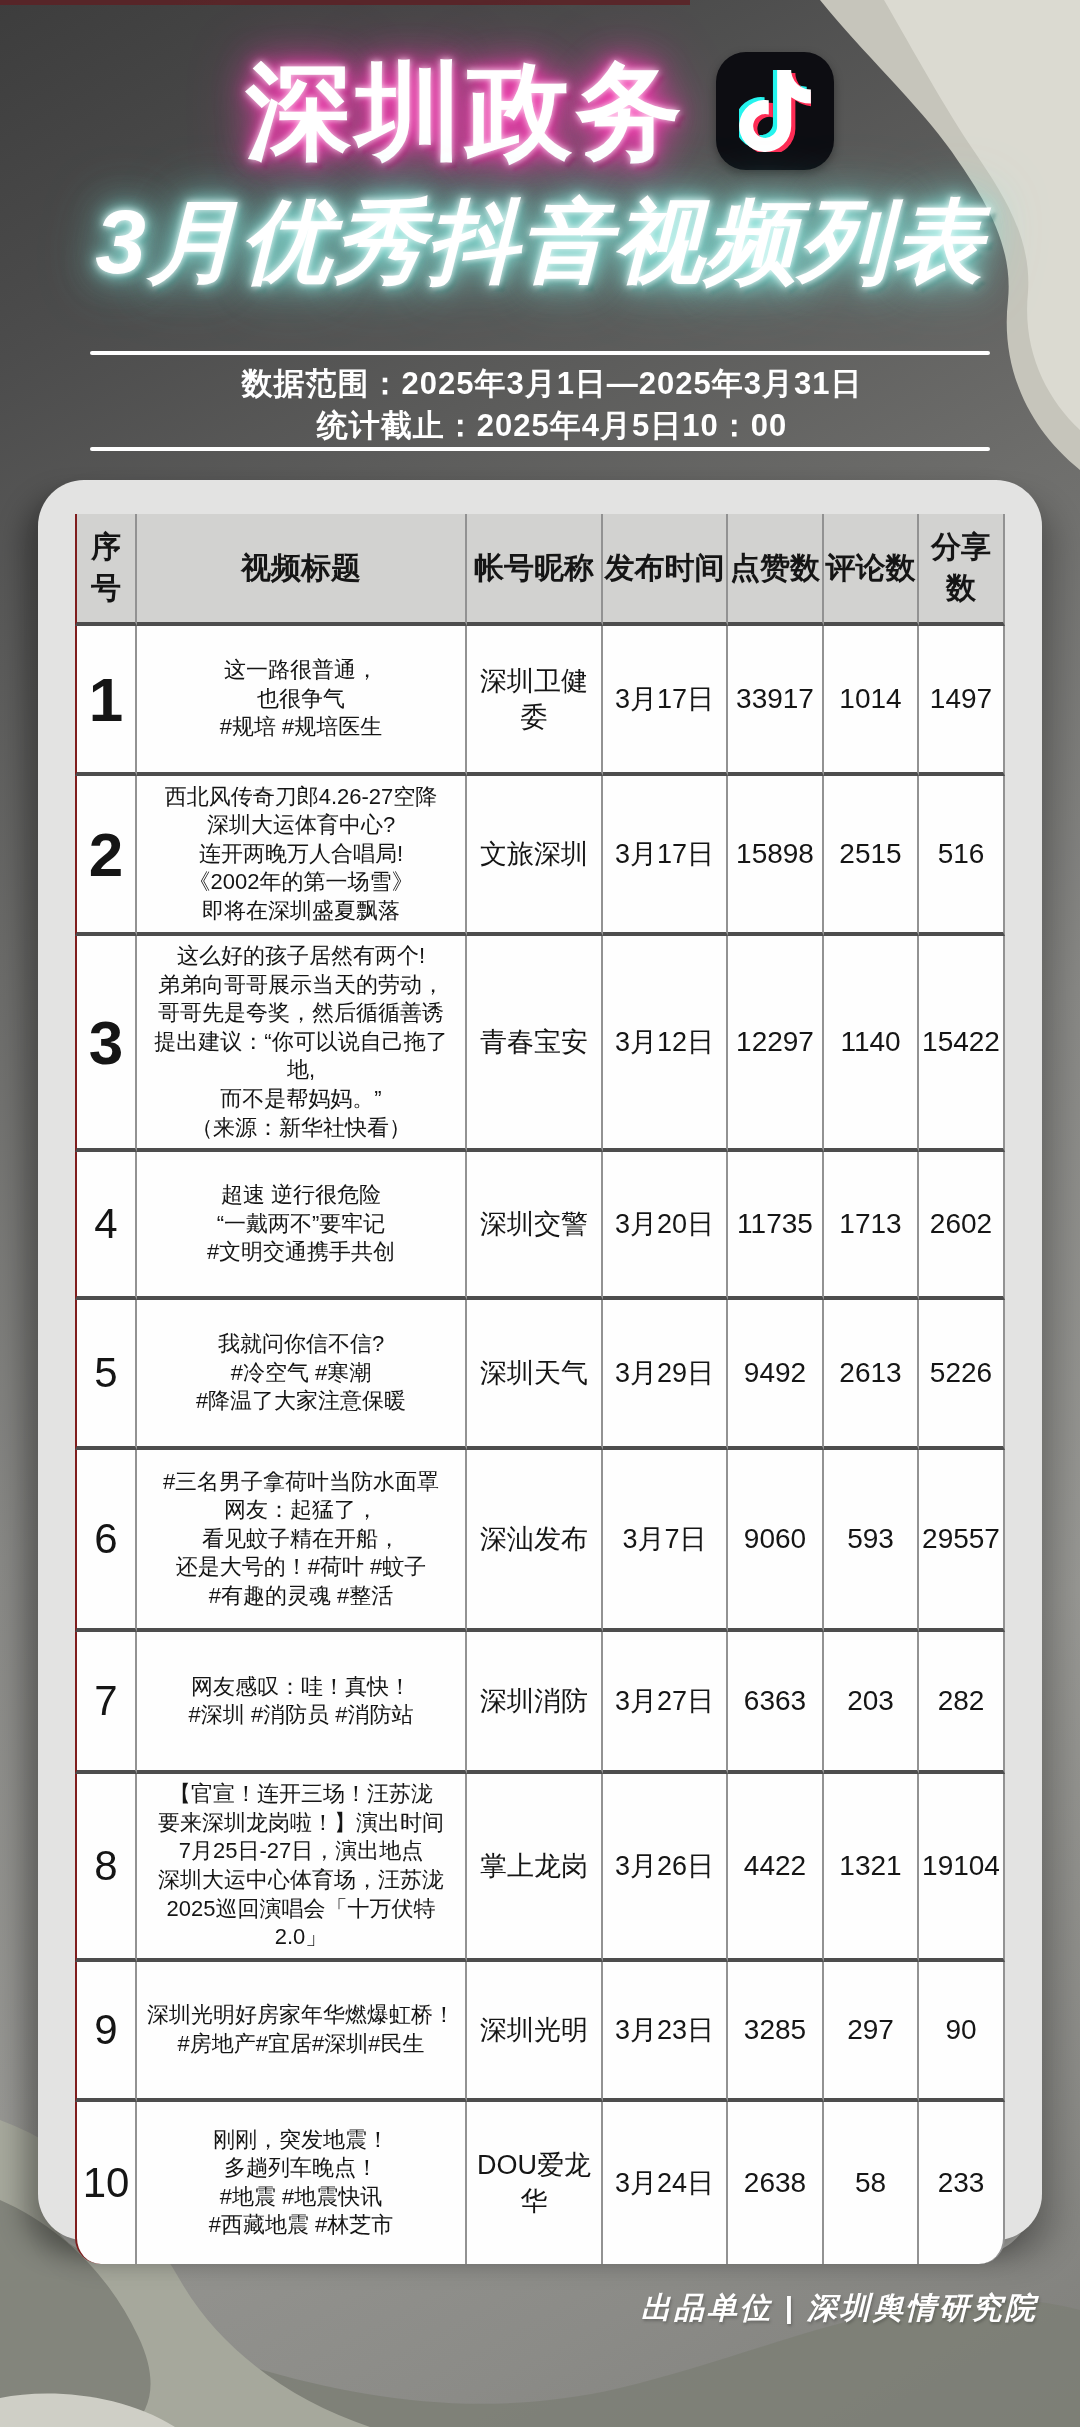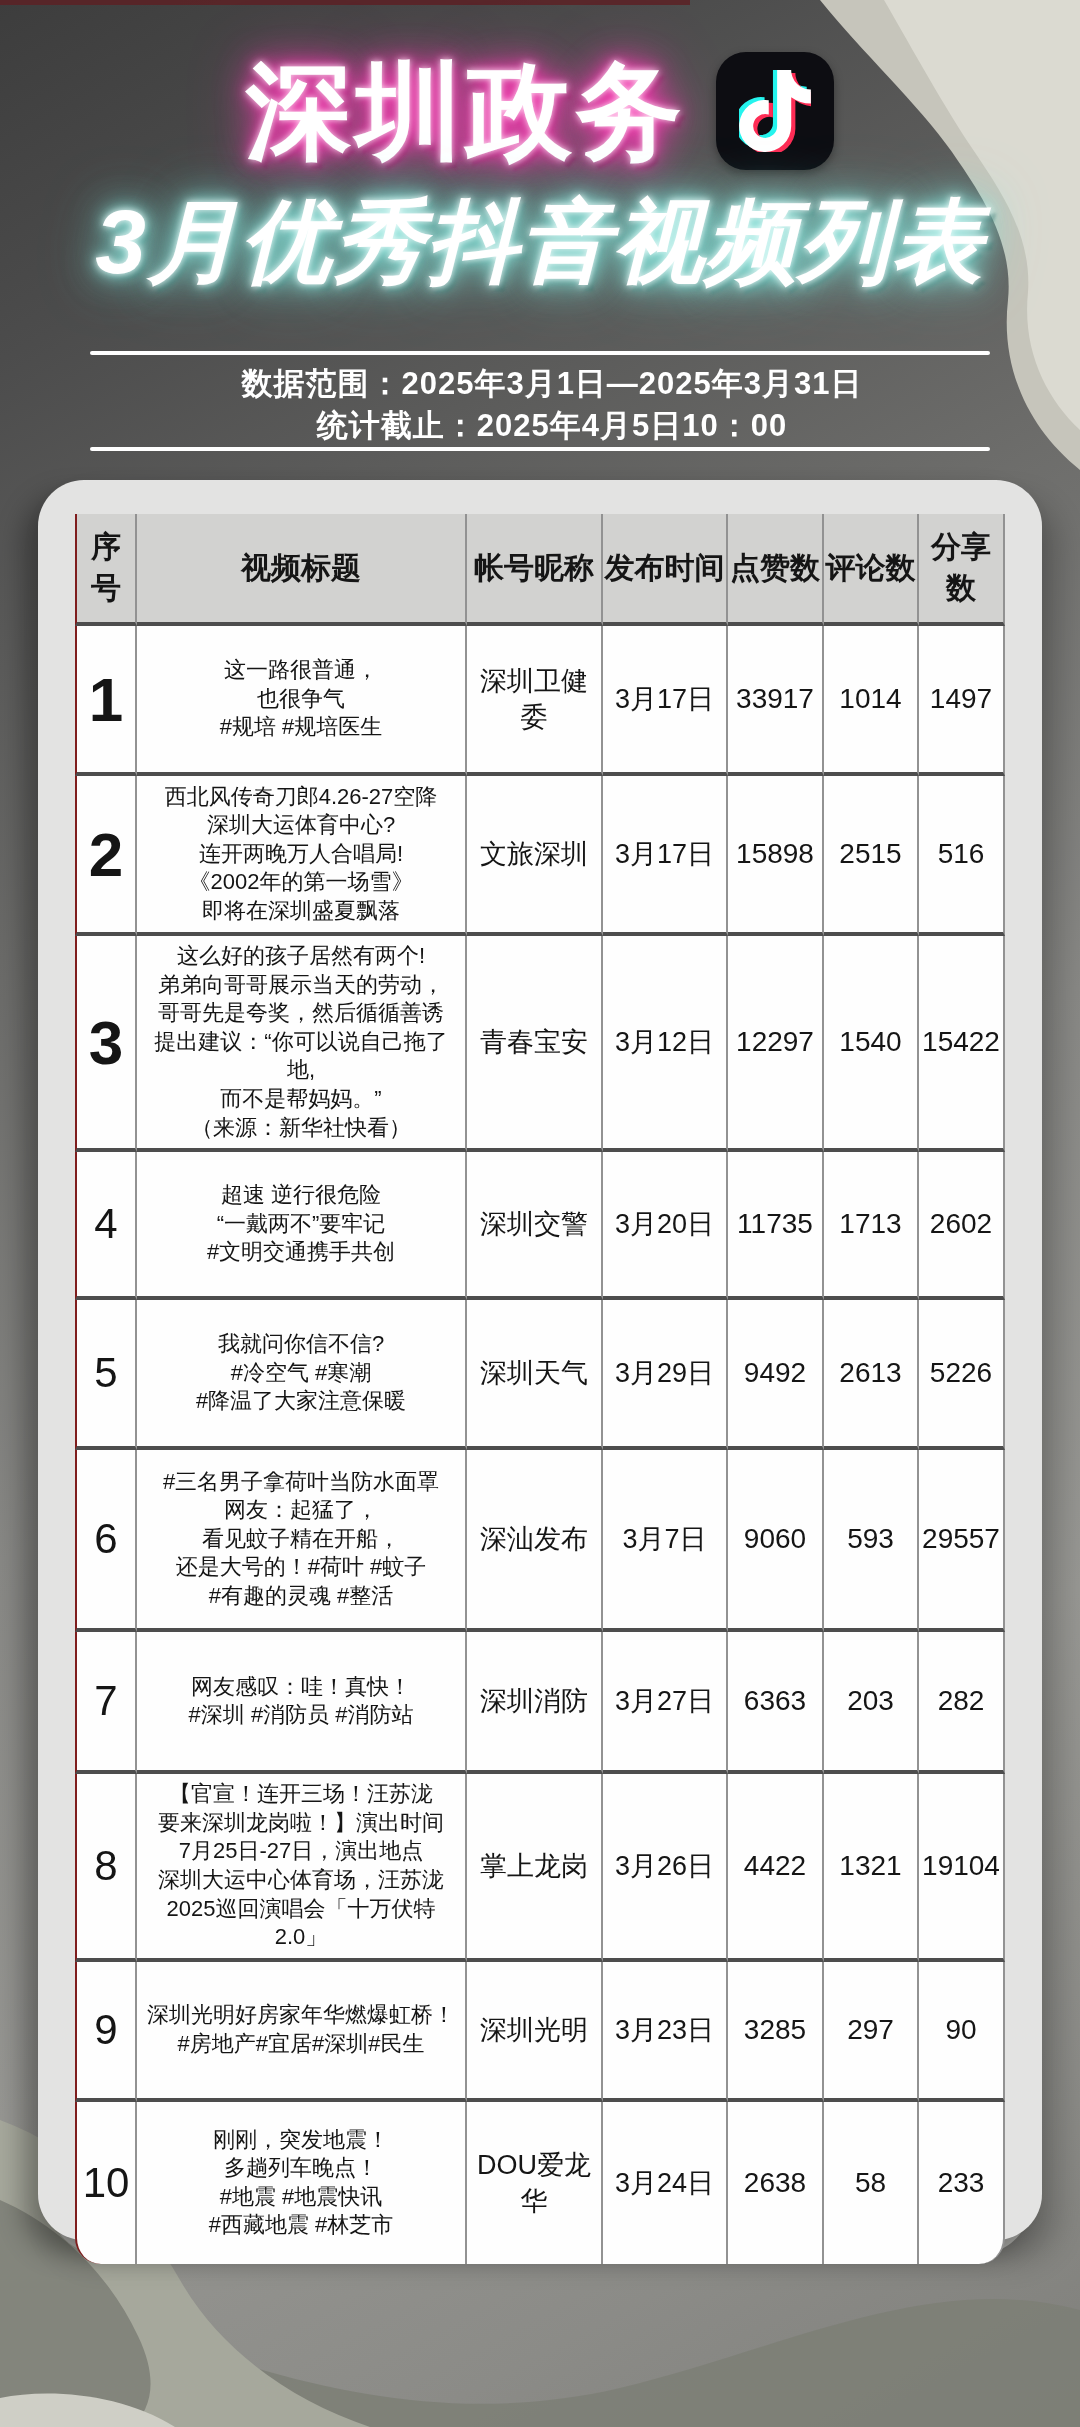--- a/index.html
+++ b/index.html
@@ -157,21 +157,21 @@
             <td class="rank rank-top">3</td>
             <td class="vtitle">这么好的孩子居然有两个!
 弟弟向哥哥展示当天的劳动，
 哥哥先是夸奖，然后循循善诱
 提出建议：“你可以说自己拖了地,
 而不是帮妈妈。”
 （来源：新华社快看）</td>
             <td class="acct">青春宝安</td>
             <td class="vdate">3月12日</td>
             <td class="num">12297</td>
-            <td class="num">1540</td>
+            <td class="num">1140</td>
             <td class="num">15422</td>
           </tr>
           <tr style="height:148px">
             <td class="rank">4</td>
             <td class="vtitle">超速 逆行很危险
 “一戴两不”要牢记
 #文明交通携手共创</td>
             <td class="acct">深圳交警</td>
             <td class="vdate">3月20日</td>
             <td class="num">11735</td>
@@ -244,14 +244,15 @@
             <td class="acct">DOU爱龙华</td>
             <td class="vdate">3月24日</td>
             <td class="num">2638</td>
             <td class="num">58</td>
             <td class="num">233</td>
           </tr>
         </tbody>
       </table>
     </div>
 
+    <div class="footer">出品单位 | 深圳舆情研究院</div>
   </div>
 </div>
 
 </body></html>

